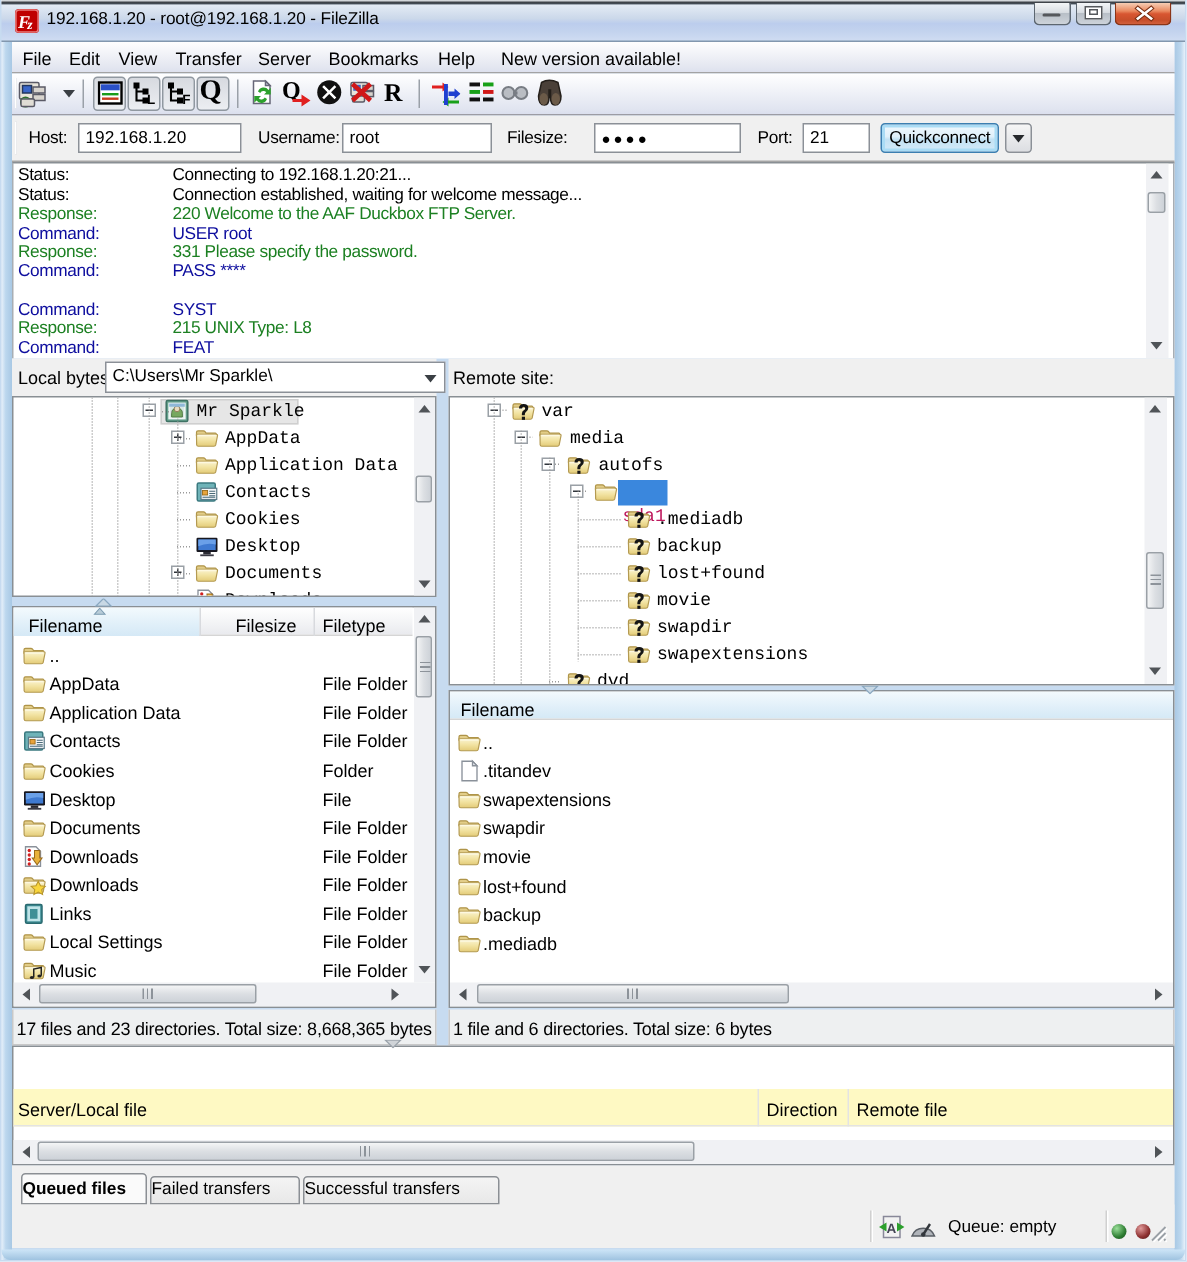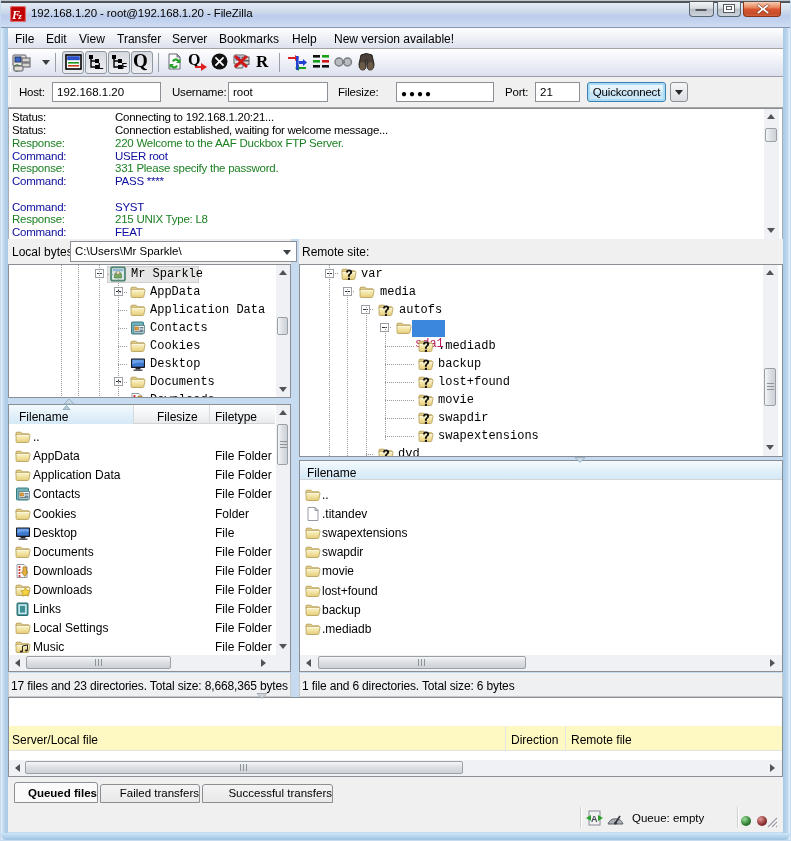--- a/index.html
+++ b/index.html
@@ -59,21 +59,21 @@
 .arrL{border:4px solid transparent;border-right:5px solid #505458;border-left:none;}
 .arrR{border:4px solid transparent;border-left:5px solid #505458;border-right:none;}
 
 .statline{position:absolute;top:673px;height:24px;background:#eef0f1;border:1px solid #c8c8c8;border-top:none;font-size:12px;letter-spacing:-0.15px;}
 .statline span{position:absolute;top:6px;left:2px;}
 
 #queue{position:absolute;left:8px;top:697px;width:775px;height:80px;background:#fff;border:1px solid #898f94;}
 #qhead{position:absolute;left:0;top:0;width:773px;height:25px;background:#fef9c3;border-bottom:1px solid #e3e3e3;margin-top:28px;}
 #qhead span{position:absolute;top:7px;}
 #qhead i{position:absolute;top:0;width:1px;height:25px;background:#e3e3e3;}
-.tab{position:absolute;border:1px solid #8b8f94;background:linear-gradient(180deg,#f4f4f4,#e8e8e8);border-radius:3px 3px 0 0;font-size:11.5px;text-align:right;}
+.tab{position:absolute;border:1px solid #8b8f94;background:linear-gradient(180deg,#f4f4f4,#e8e8e8);border-radius:3px 3px 0 0;font-size:11.5px;text-align:left;}
 .tab.act{background:#fafafa;font-weight:bold;}
 
 #statusbar{position:absolute;left:8px;top:803px;width:775px;height:29px;background:#f0f0f0;font-size:11.5px;}
 #statusbar .sep{position:absolute;top:4px;width:1px;height:21px;background:#d0d0d0;box-shadow:1px 0 0 #fff;}
 .led{position:absolute;top:13px;width:10px;height:10px;border-radius:50%;}
 </style></head><body>
 <div id="frame">
 <div id="brdL"></div>
     <div id="brdR"></div>
     <div id="brdB"></div>

